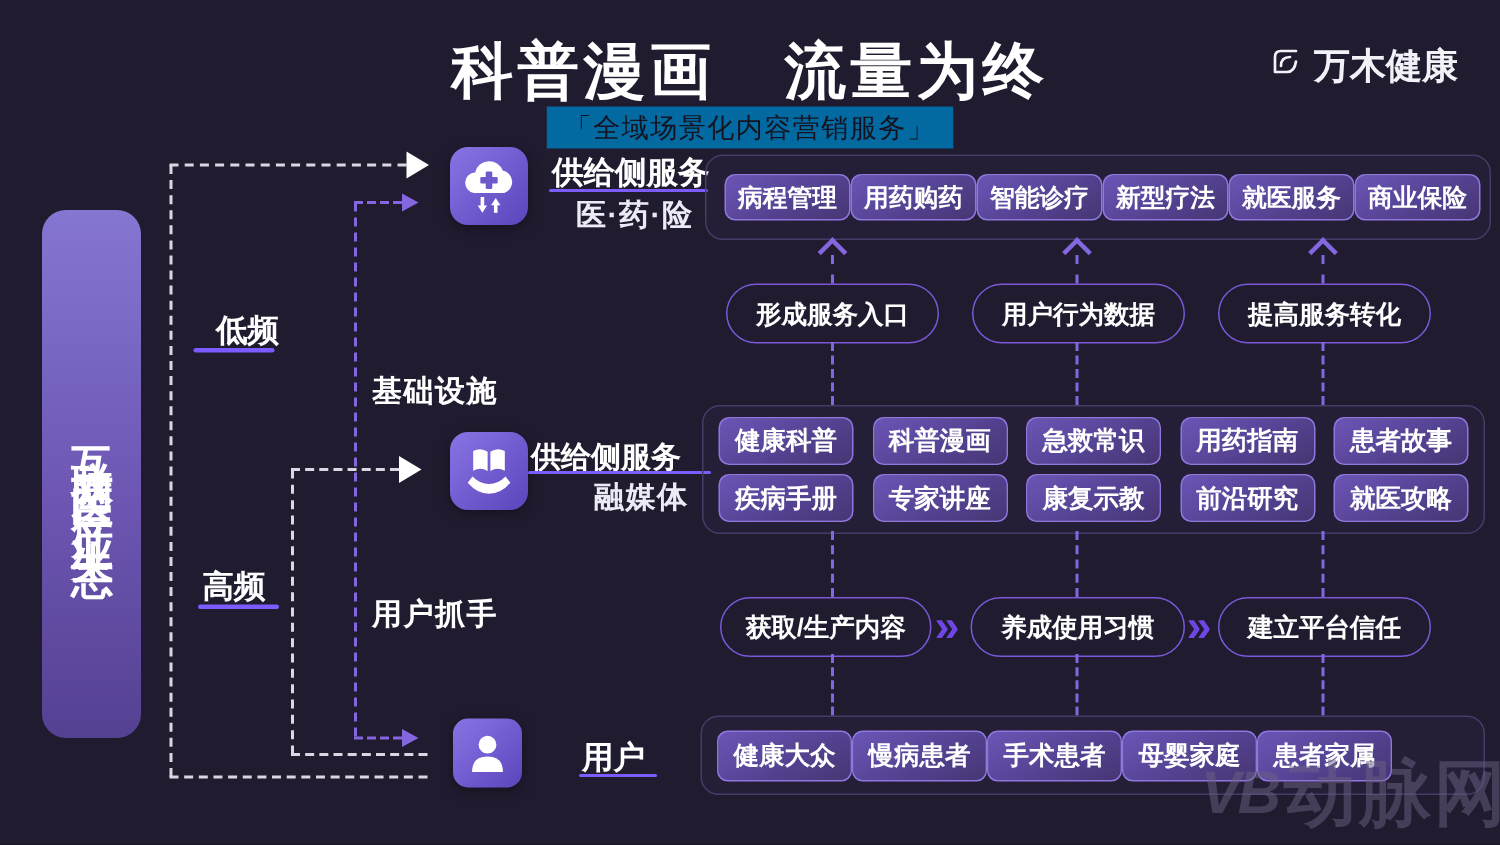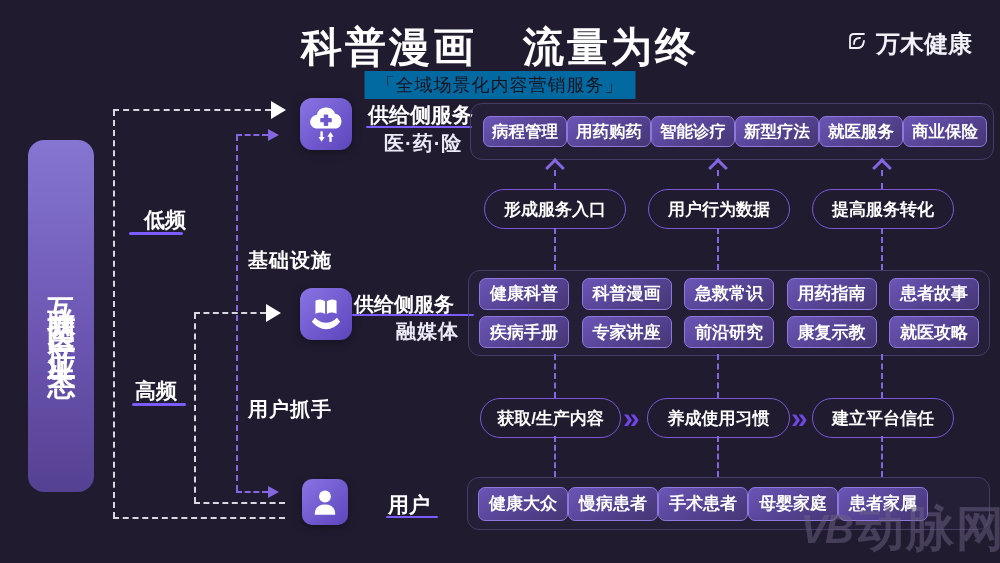--- a/index.html
+++ b/index.html
@@ -158,22 +158,22 @@
     <div style="display:flex;justify-content:space-between;">
       <div class="box md">健康科普</div>
       <div class="box md">科普漫画</div>
       <div class="box md">急救常识</div>
       <div class="box md">用药指南</div>
       <div class="box md">患者故事</div>
     </div>
     <div style="display:flex;justify-content:space-between;">
       <div class="box md">疾病手册</div>
       <div class="box md">专家讲座</div>
+      <div class="box md">康复示教</div>
       <div class="box md">前沿研究</div>
-      <div class="box md">康复示教</div>
       <div class="box md">就医攻略</div>
     </div>
   </div>
 
   <div class="abs dp-v" style="left:554px;top:354px;height:44px;"></div>
   <div class="abs dp-v" style="left:717px;top:354px;height:44px;"></div>
   <div class="abs dp-v" style="left:881px;top:354px;height:44px;"></div>
 
   <div class="abs pill" style="left:480px;top:398px;width:139px;height:38px;">获取/生产内容</div>
   <div class="abs sep" style="left:623px;top:403px;">»</div>

